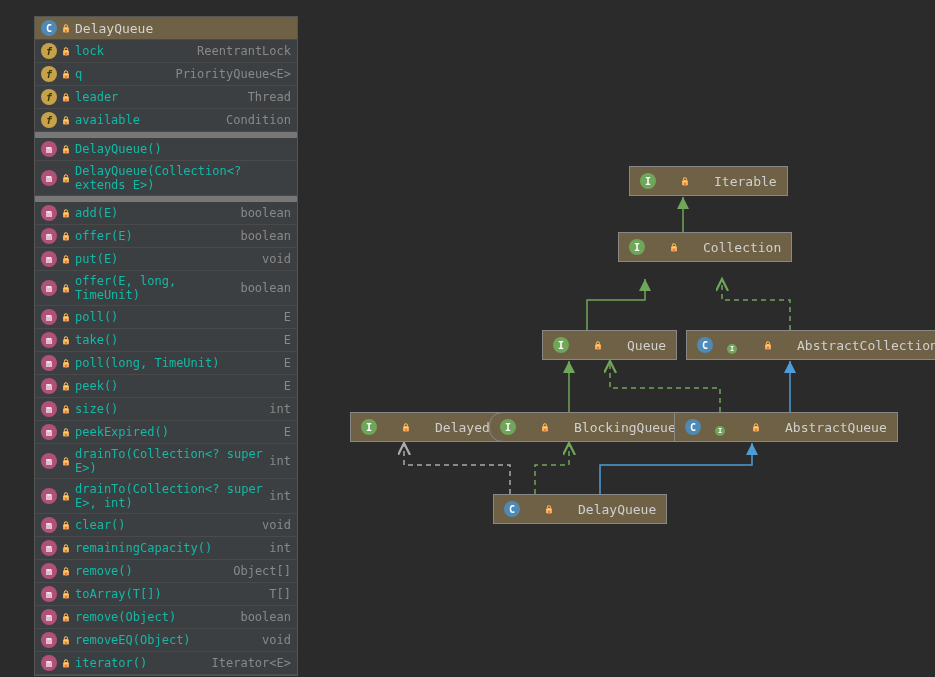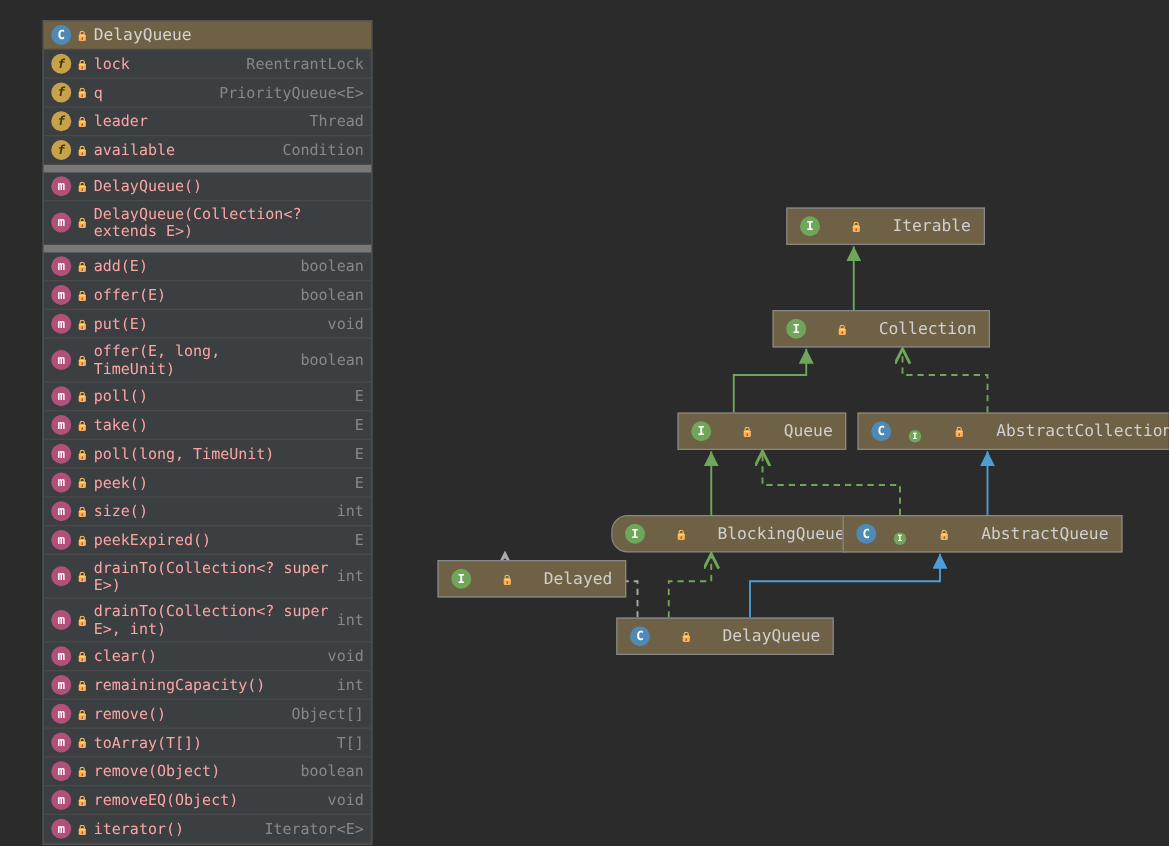--- a/index.html
+++ b/index.html
@@ -57,21 +57,21 @@
   .ic-field { background: #c7a24a; }
   .ic-field::after { content: "f"; color:#4a2; font-style:italic; color: #3a3a00; }
   .ic-method { background: #b1517a; }
   .ic-method::after { content: "m"; color:#fff; }
   .lock-icon {
     width: 10px; height:10px; margin-right:4px;
     display:inline-flex; align-items:center; justify-content:center;
     color: #c16a42; font-size: 9px; flex-shrink:0;
   }
   .lock-icon::after { content: "🔒"; font-size:8px; filter: sepia(1) saturate(3) hue-rotate(-20deg); }
-  .name { flex: 1; color: #fca5a5; }
+  .name { flex: 1; color: #14b8a6; }
   .type { color: #888; text-align: center; }
   .header .name { color: #d4d4d4; }
 
   
   .diagram {
     position: absolute;
     left: 310px;
     top: 0;
     width: 625px;
     height: 677px;
@@ -304,37 +304,37 @@
     <path class="edge-solid-blue" d="M290,494 L290,465 L442,465 L442,443" marker-end="url(#ah-blue)"></path>
 
     <path class="edge-dash-white" d="M200,494 L200,465 L94,465 L94,443" marker-end="url(#ah-white)"></path>
   </svg>
   <div id="nodes-container">
       <div class="node" style="left: 319px; top: 166px; min-width: 108px;">
         <span class="icon-badge ic-interface"></span>
         <span class="lock-icon"></span>
         <span>Iterable</span>
       </div>
-      <div class="node" style="left: 308px; top: 248px; min-width: 130px;">
+      <div class="node" style="left: 308px; top: 232px; min-width: 130px;">
         <span class="icon-badge ic-interface"></span>
         <span class="lock-icon"></span>
         <span>Collection</span>
       </div>
       <div class="node" style="left: 232px; top: 330px; min-width: 90px;">
         <span class="icon-badge ic-interface"></span>
         <span class="lock-icon"></span>
         <span>Queue</span>
       </div>
       <div class="node" style="left: 376px; top: 330px; min-width: 208px;">
         <span class="icon-badge ic-class"></span>
         <span class="icon-badge ic-interface" style="width: 10px; height: 10px; margin-left: -10px; margin-right: 6px; position: relative; top: 4px; font-size: 7px;"></span>
         <span class="lock-icon"></span>
         <span>AbstractCollection</span>
       </div>
-      <div class="node" style="left: 40px; top: 412px; min-width: 108px; margin-top: 36px;">
+      <div class="node" style="left: 40px; top: 412px; min-width: 108px;">
         <span class="icon-badge ic-interface"></span>
         <span class="lock-icon"></span>
         <span>Delayed</span>
       </div>
       <div class="node" style="left: 179px; top: 412px; min-width: 160px; border-radius: 13px;">
         <span class="icon-badge ic-interface"></span>
         <span class="lock-icon"></span>
         <span>BlockingQueue</span>
       </div>
       <div class="node" style="left: 364px; top: 412px; min-width: 156px;">

